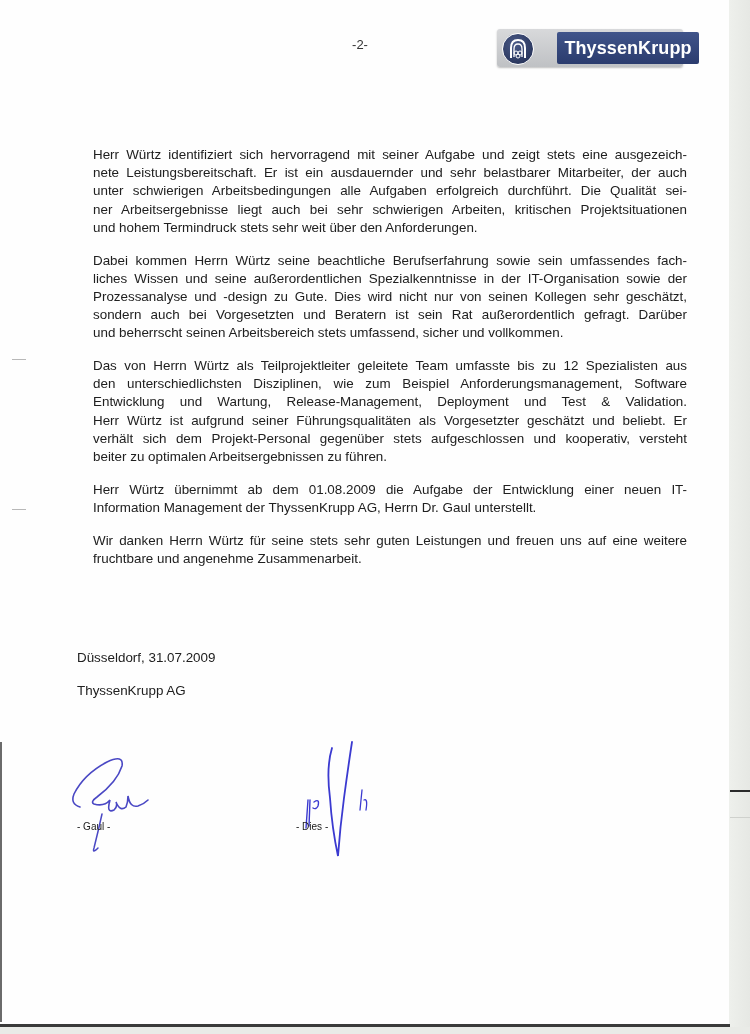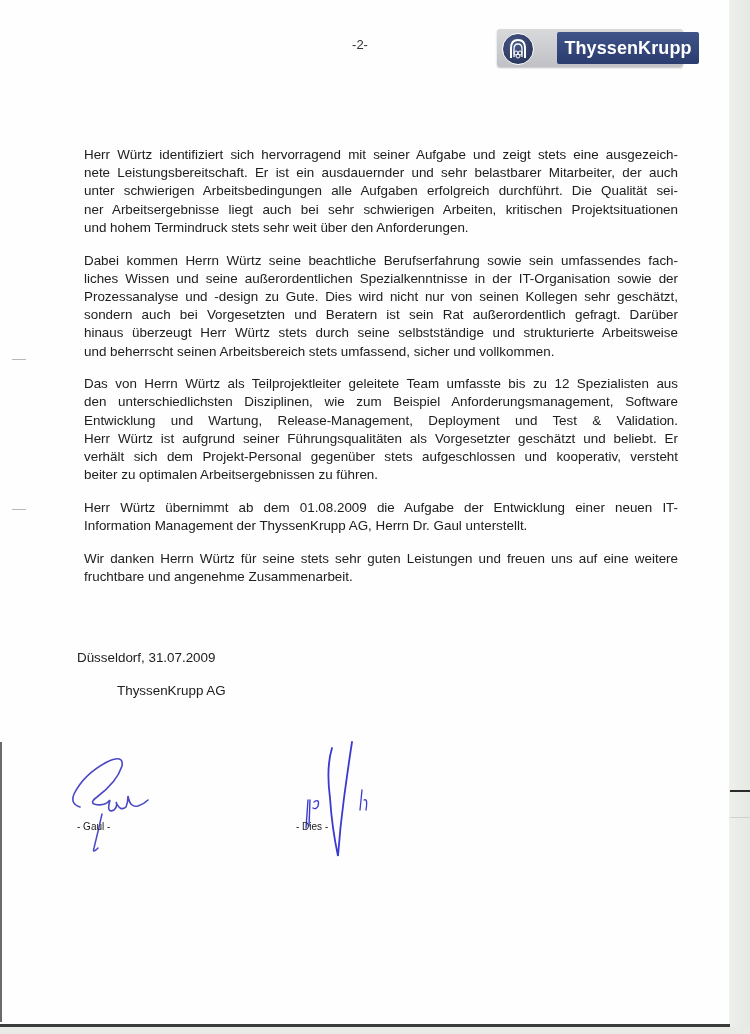--- a/index.html
+++ b/index.html
@@ -56,29 +56,29 @@
   .logo-emblem svg { position: absolute; left: 0; top: 0; }
   .logo-word {
     position: absolute; left: 40px; top: 3px; width: 142px; height: 32px;
     background: linear-gradient(#40548a, #2b3c6e);
     border-radius: 2px;
     color: #ffffff; font-weight: bold; font-size: 18px; line-height: 32px;
     text-align: center; letter-spacing: 0.1px; margin-left: 20px;
   }
 
   .body-text {
-    position: absolute; left: 84px; top: 146px; width: 594px;
+    position: absolute; left: 93px; top: 146px; width: 594px;
     font-size: 13.4px; line-height: 18.2px; color: #202020;
   }
   .para { margin: 0 0 14.5px 0; text-align: justify; }
   .para .line { display: block; text-align: justify; text-align-last: justify; white-space: nowrap; }
   .para .line.last { text-align-last: left; }
   .sig-block { position: absolute; left: 77px; font-size: 13.4px; color: #202020; }
   .place-date { top: 650px; }
-  .company { top: 683px; margin-left: 40px; }
+  .company { top: 683px; }
 
   .sig-name { position: absolute; top: 821px; font-size: 10px; color: #202020; }
   .sig-gaul { left: 77px; }
   .sig-sasse { left: 296px; }
   .sig-scribble { position: absolute; }
 </style>
 </head>
 <body>
 
 <div class="page">
@@ -112,21 +112,20 @@
         <span class="line">nete Leistungsbereitschaft. Er ist ein ausdauernder und sehr belastbarer Mitarbeiter, der auch</span>
         <span class="line">unter schwierigen Arbeitsbedingungen alle Aufgaben erfolgreich durchführt. Die Qualität sei-</span>
         <span class="line">ner Arbeitsergebnisse liegt auch bei sehr schwierigen Arbeiten, kritischen Projektsituationen</span>
         <span class="line last">und hohem Termindruck stets sehr weit über den Anforderungen.</span>
       </p>
       <p class="para">
         <span class="line">Dabei kommen Herrn Würtz seine beachtliche Berufserfahrung sowie sein umfassendes fach-</span>
         <span class="line">liches Wissen und seine außerordentlichen Spezialkenntnisse in der IT-Organisation sowie der</span>
         <span class="line">Prozessanalyse und -design zu Gute. Dies wird nicht nur von seinen Kollegen sehr geschätzt,</span>
         <span class="line">sondern auch bei Vorgesetzten und Beratern ist sein Rat außerordentlich gefragt. Darüber</span>
-        <span class="line">hinaus überzeugt Herr Würtz stets durch seine selbstständige und strukturierte Arbeitsweise</span>
         <span class="line last">und beherrscht seinen Arbeitsbereich stets umfassend, sicher und vollkommen.</span>
       </p>
       <p class="para">
         <span class="line">Das von Herrn Würtz als Teilprojektleiter geleitete Team umfasste bis zu 12 Spezialisten aus</span>
         <span class="line">den unterschiedlichsten Disziplinen, wie zum Beispiel Anforderungsmanagement, Software</span>
         <span class="line">Entwicklung und Wartung, Release-Management, Deployment und Test &amp; Validation.</span>
         <span class="line">Herr Würtz ist aufgrund seiner Führungsqualitäten als Vorgesetzter geschätzt und beliebt. Er</span>
         <span class="line">verhält sich dem Projekt-Personal gegenüber stets aufgeschlossen und kooperativ, versteht</span>
         <span class="line last">beiter zu optimalen Arbeitsergebnissen zu führen.</span>
       </p>

